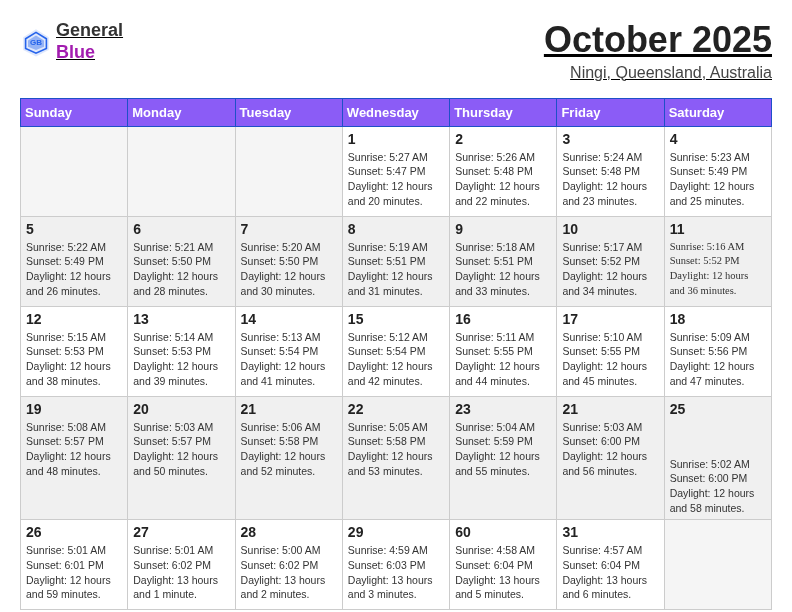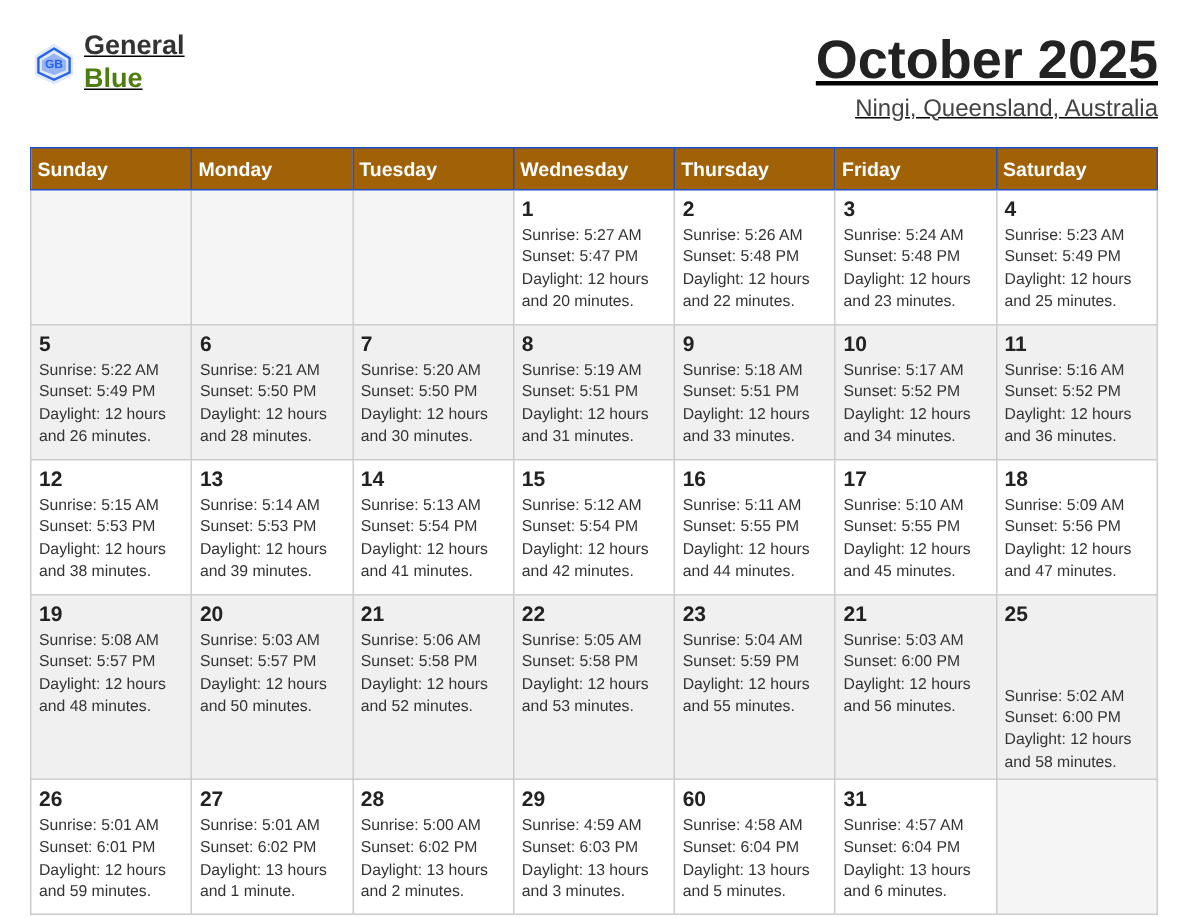--- a/index.html
+++ b/index.html
@@ -21,21 +21,21 @@
       display: flex;
       align-items: center;
       gap: 4px;
     }
     .logo-text {
       font-size: 18px;
       font-weight: bold;
       line-height: 1.2;
     }
     .logo-general { color: #333; }
-    .logo-blue { color: #4d7c0f; margin-top: 36px; }
+    .logo-blue { color: #a21caf; margin-top: 36px; }
     .logo-icon {
       width: 32px;
       height: 32px;
     }
     .title-block {
       text-align: right;
     }
     .month-title {
       font-size: 36px;
       font-weight: bold;
@@ -47,21 +47,21 @@
       font-size: 16px;
       color: #444;
       margin-top: 4px;
     }
     .calendar {
       width: 100%;
       border-collapse: collapse;
       font-size: 11px;
     }
     .calendar th {
-      background: #a16207;
+      background: #8b5cf6;
       color: #fff;
       padding: 6px 4px;
       text-align: left;
       font-size: 13px;
       font-weight: bold;
       border: 1px solid #1e50c8;
     }
     .calendar td {
       vertical-align: top;
       border: 1px solid #ccc;
@@ -195,21 +195,21 @@
         </td>
         <td>
           <span class="day-number">10</span>
           <div class="day-info" style="white-space: pre-line;">Sunrise: 5:17 AM
 Sunset: 5:52 PM
 Daylight: 12 hours
 and 34 minutes.</div>
         </td>
         <td>
           <span class="day-number">11</span>
-          <div class="day-info" style="white-space: pre-line;">Sunrise: 5:16 AM
+          <div class="day-info" style="white-space: pre-line; font-family: Liberation Serif, serif;">Sunrise: 5:16 AM
 Sunset: 5:52 PM
 Daylight: 12 hours
 and 36 minutes.</div>
         </td>
       </tr>
       <tr>
         <td>
           <span class="day-number">12</span>
           <div class="day-info" style="white-space: pre-line;">Sunrise: 5:15 AM
 Sunset: 5:53 PM

